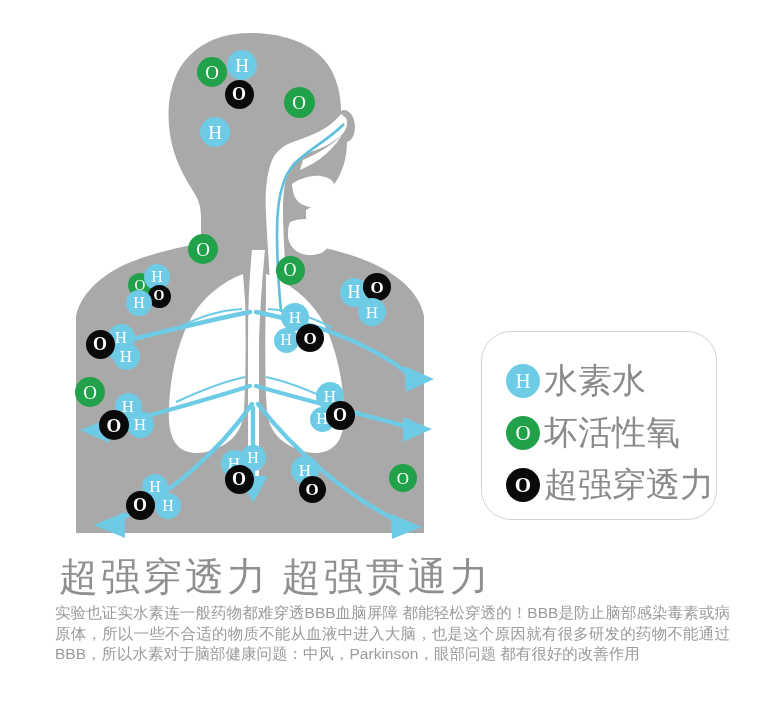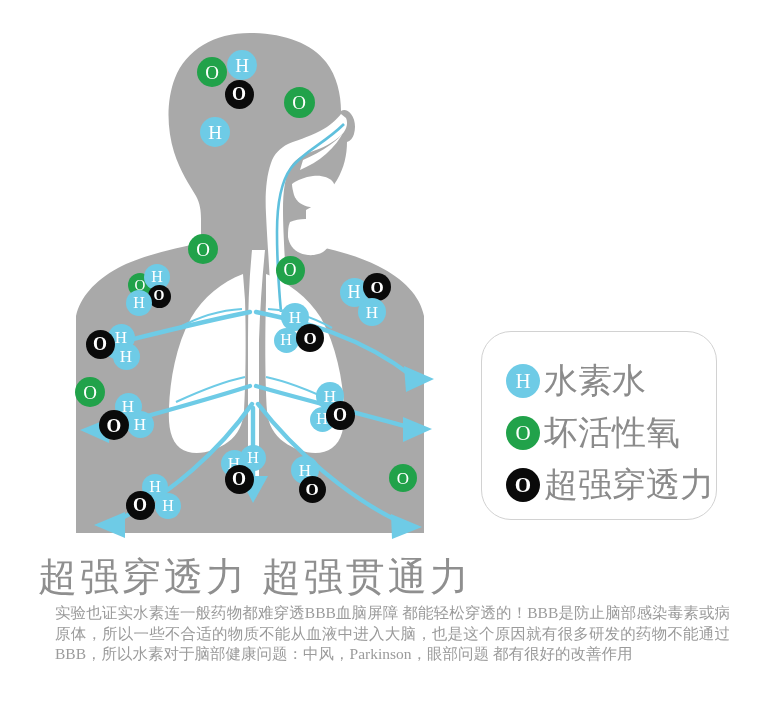--- a/index.html
+++ b/index.html
@@ -60,31 +60,31 @@
     margin-left:4px;
     font-size:34px;
     color:#8b8b8b;
     font-family:"Liberation Serif","DejaVu Serif",serif;
     letter-spacing:0px;
     white-space:nowrap;
   }
 
   
   #headline{
-    position:absolute;left:38px;top:550px;
+    position:absolute;left:59px;top:550px;
     font-size:39px;color:#8f8f8f;
-    font-family:Liberation Sans, sans-serif;
+    font-family:Liberation Serif, serif;
     letter-spacing:3px;
     white-space:nowrap;
   }
   #body-copy{
     position:absolute;left:55px;top:603px;width:675px;
     font-size:15.5px;line-height:20.5px;
     color:#9b9b9b;
-    font-family:Liberation Serif, serif;
+    font-family:Liberation Sans, sans-serif;
     text-align:justify;
   }
   #body-copy p{margin:0;}
 </style>
 </head>
 <body>
 
 <div id="stage">
 
   <div id="figure">

